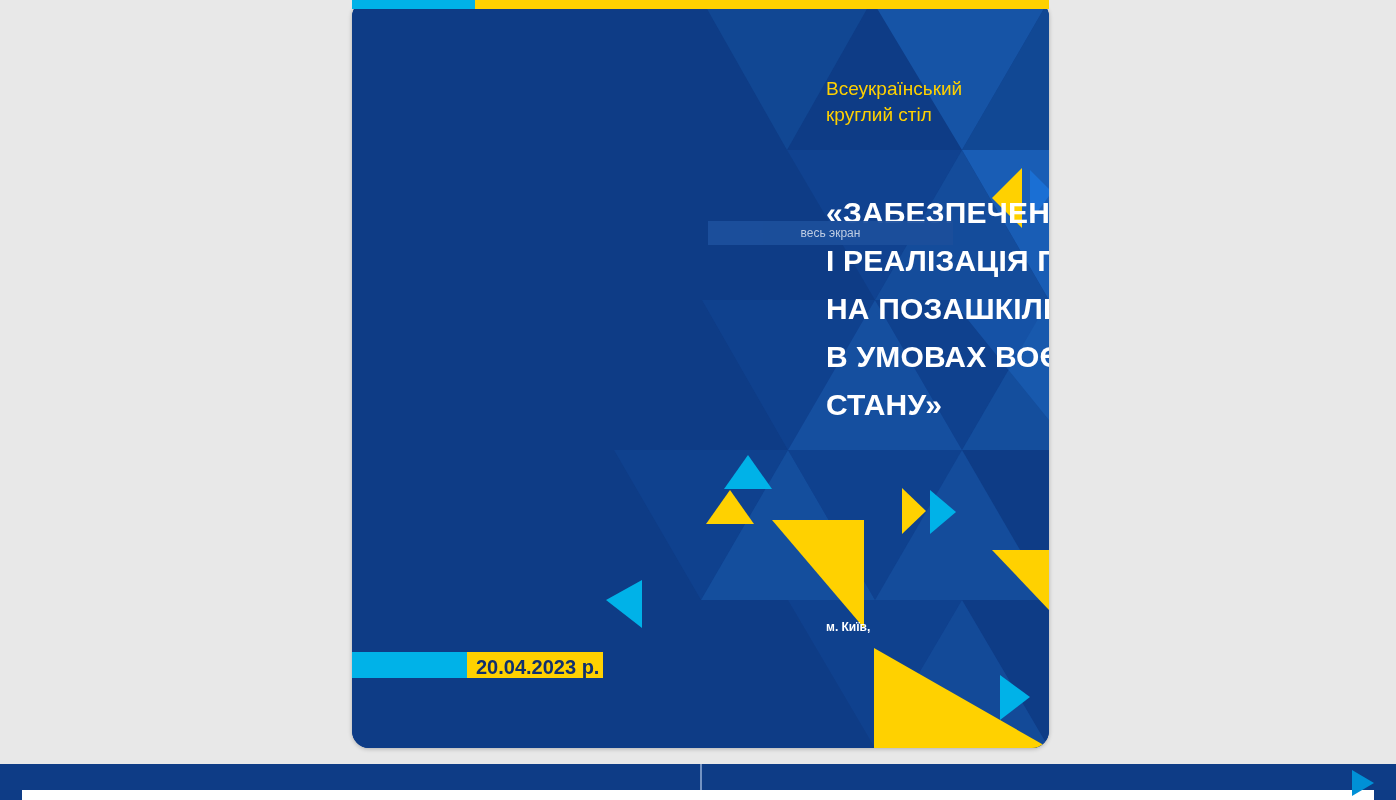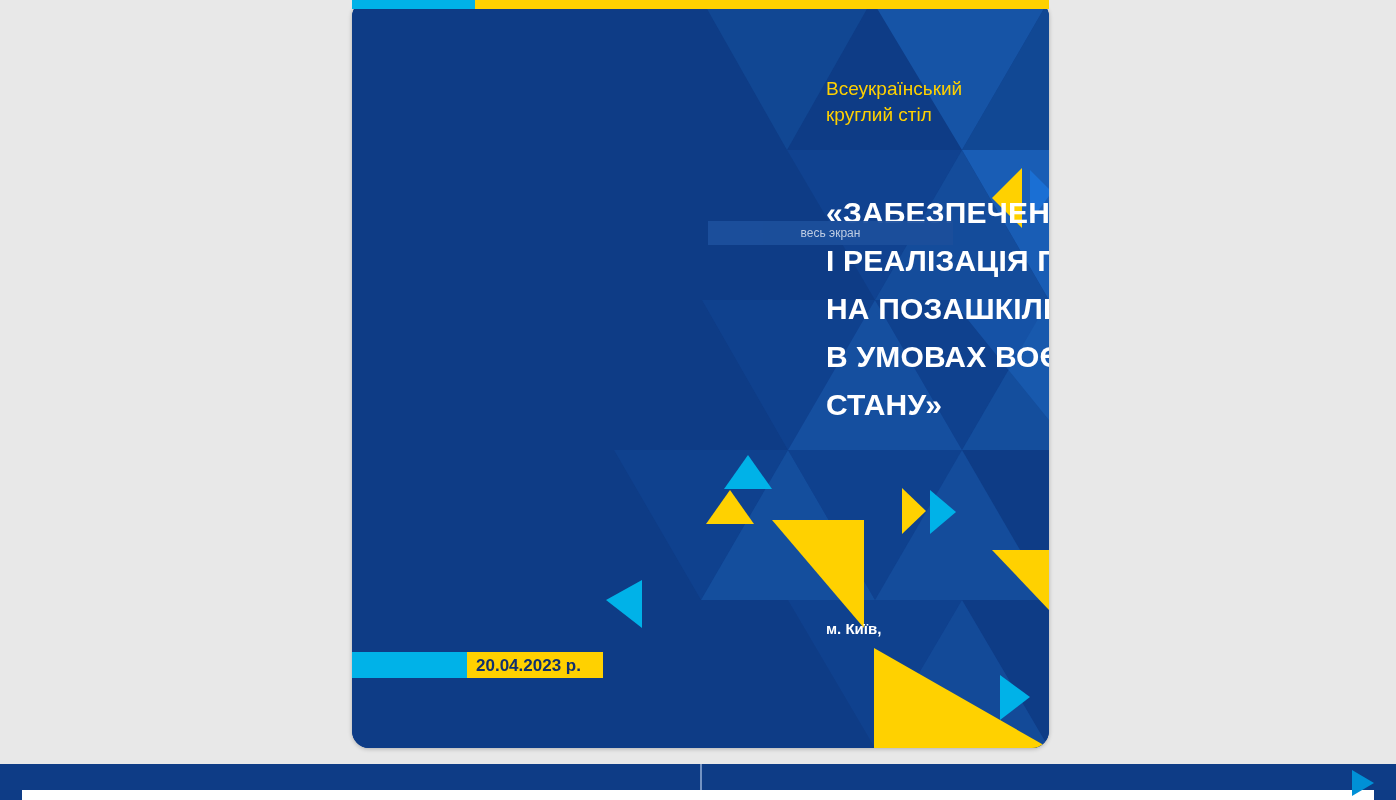--- a/index.html
+++ b/index.html
@@ -103,31 +103,31 @@
     letter-spacing: 0.2px;
     z-index: 7;
     white-space: pre-line;
   }
 
   .city {
     position: absolute;
     left: 474px;
     top: 620px;
     color: #ffffff;
-    font-size: 15px;
+    font-size: 12px;
     font-weight: bold;
     z-index: 7;
   }
 
   .date {
     position: absolute;
     left: 476px;
     top: 656px;
     color: #10306e;
-    font-size: 17px;
+    font-size: 20px;
     font-weight: bold;
     z-index: 8;
   }
 
   
   .deco {
     position: absolute;
     inset: 0;
     z-index: 2;
     pointer-events: none;

